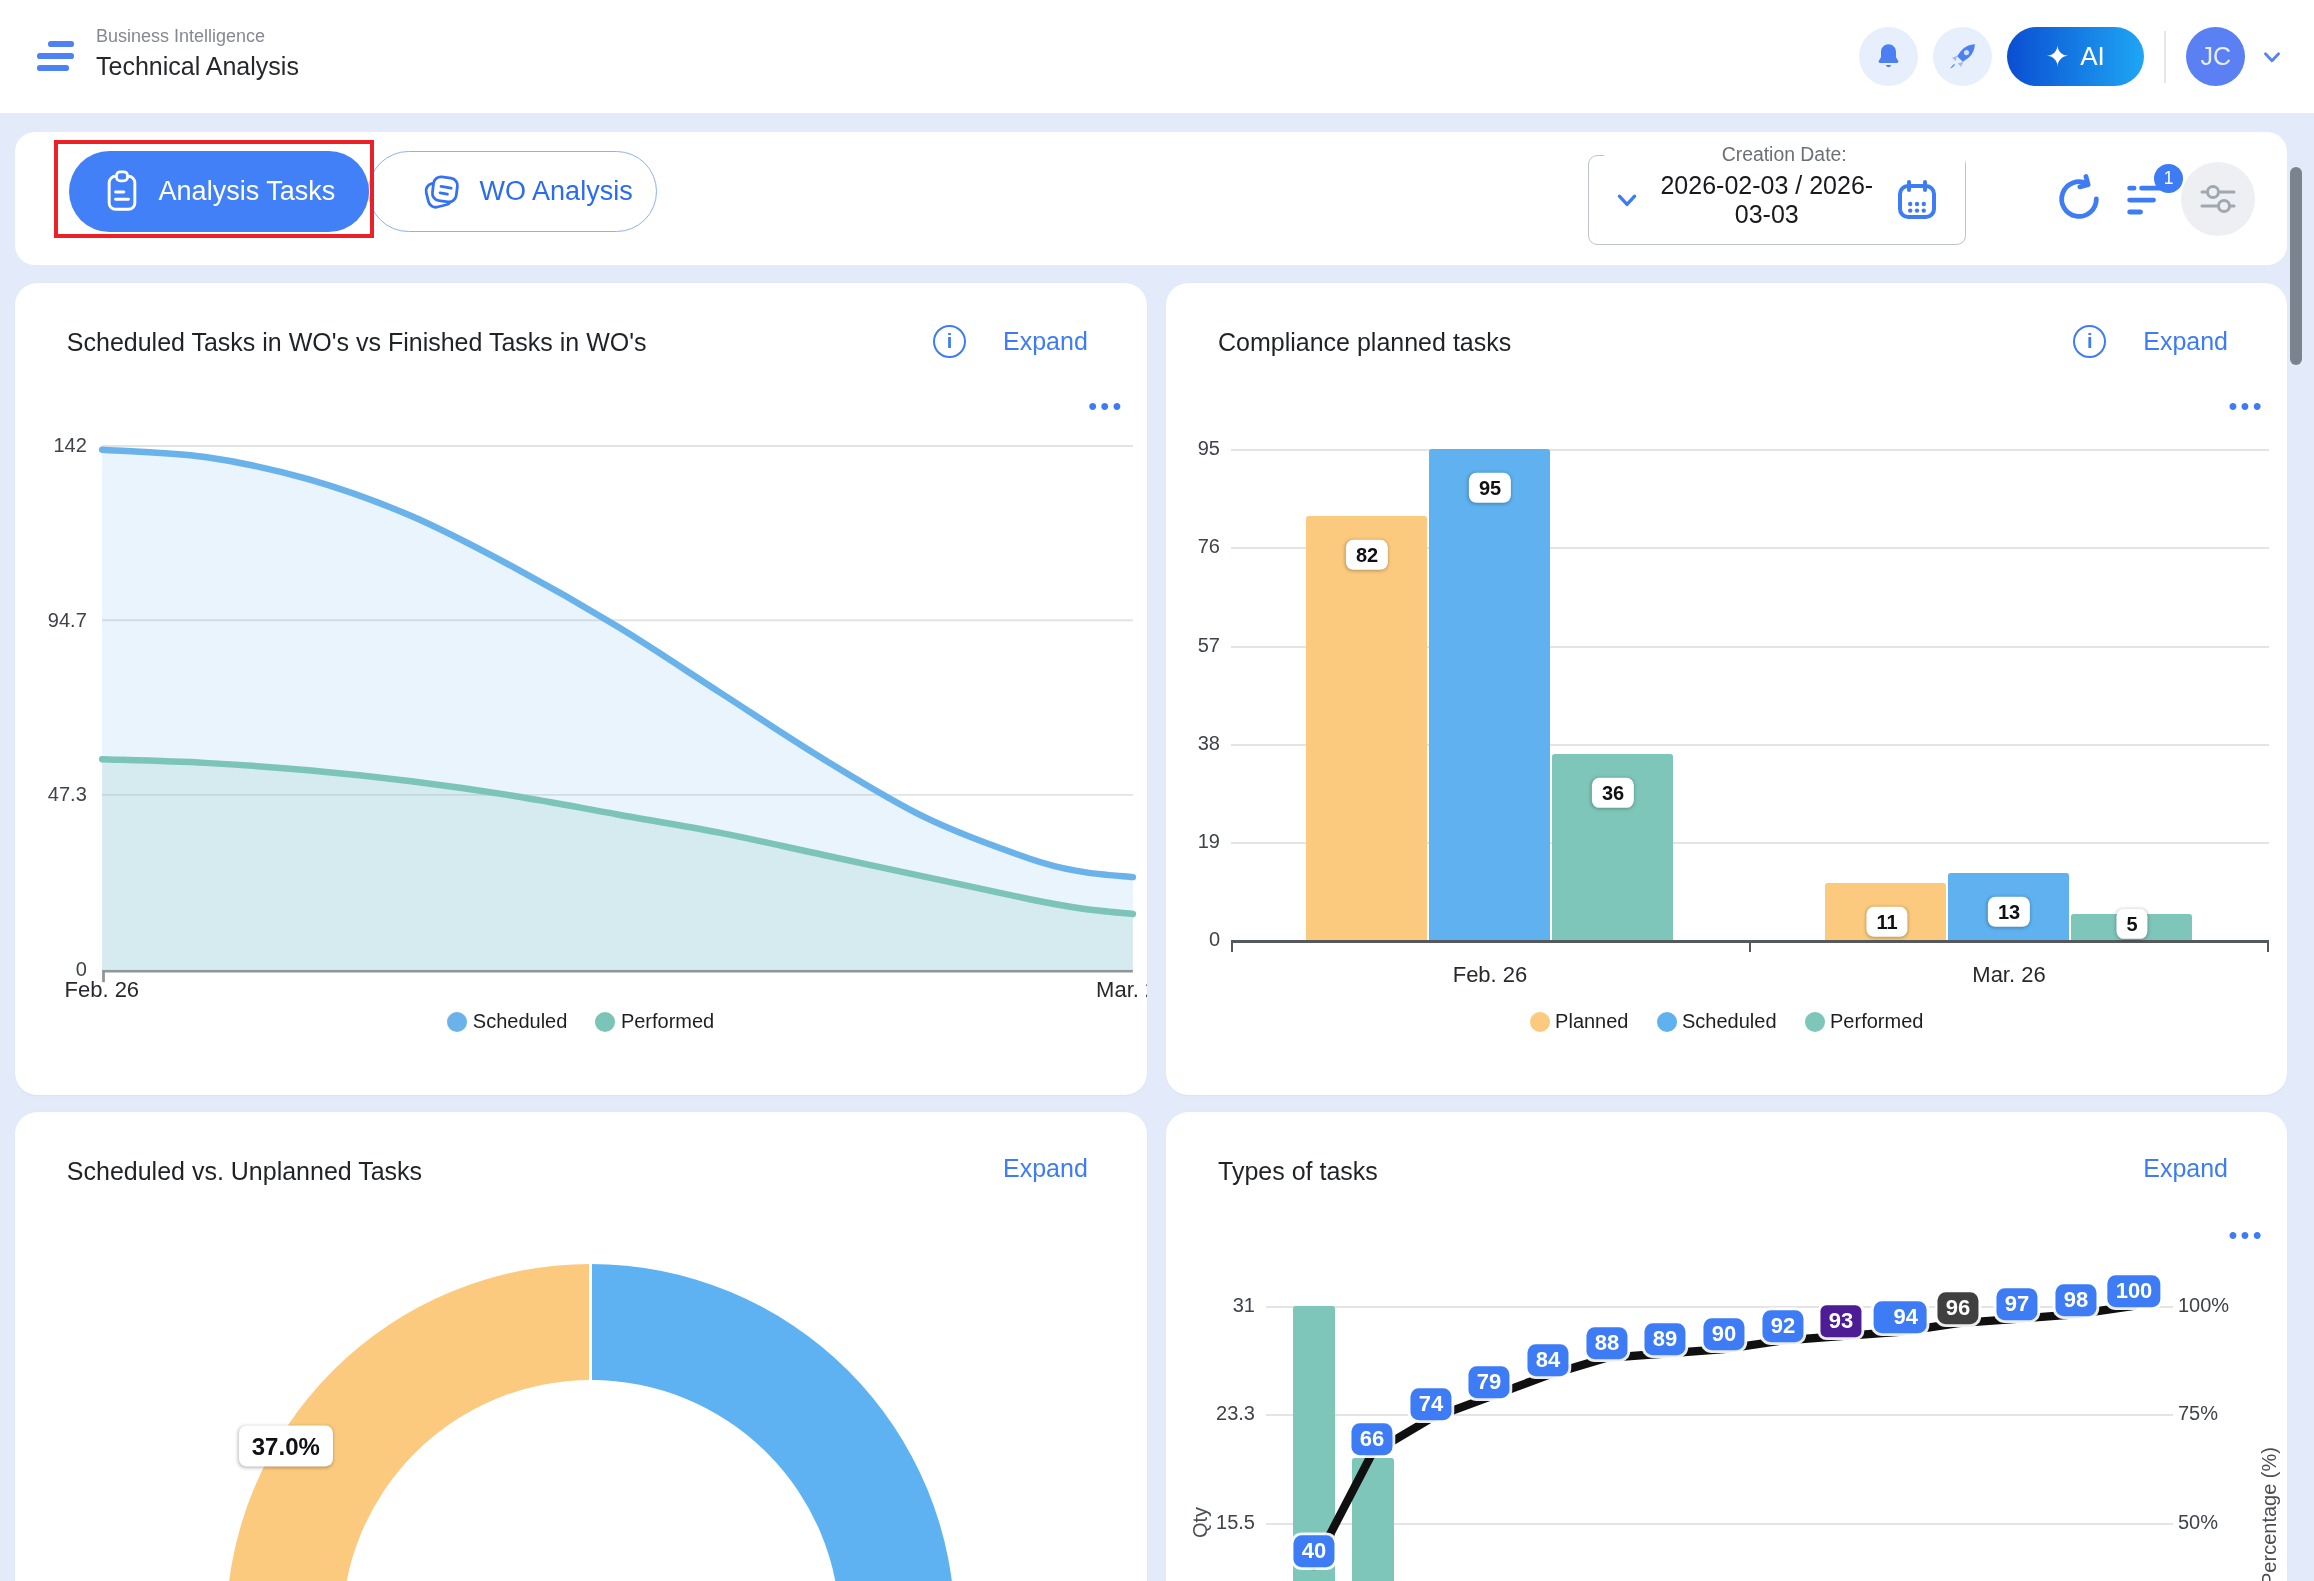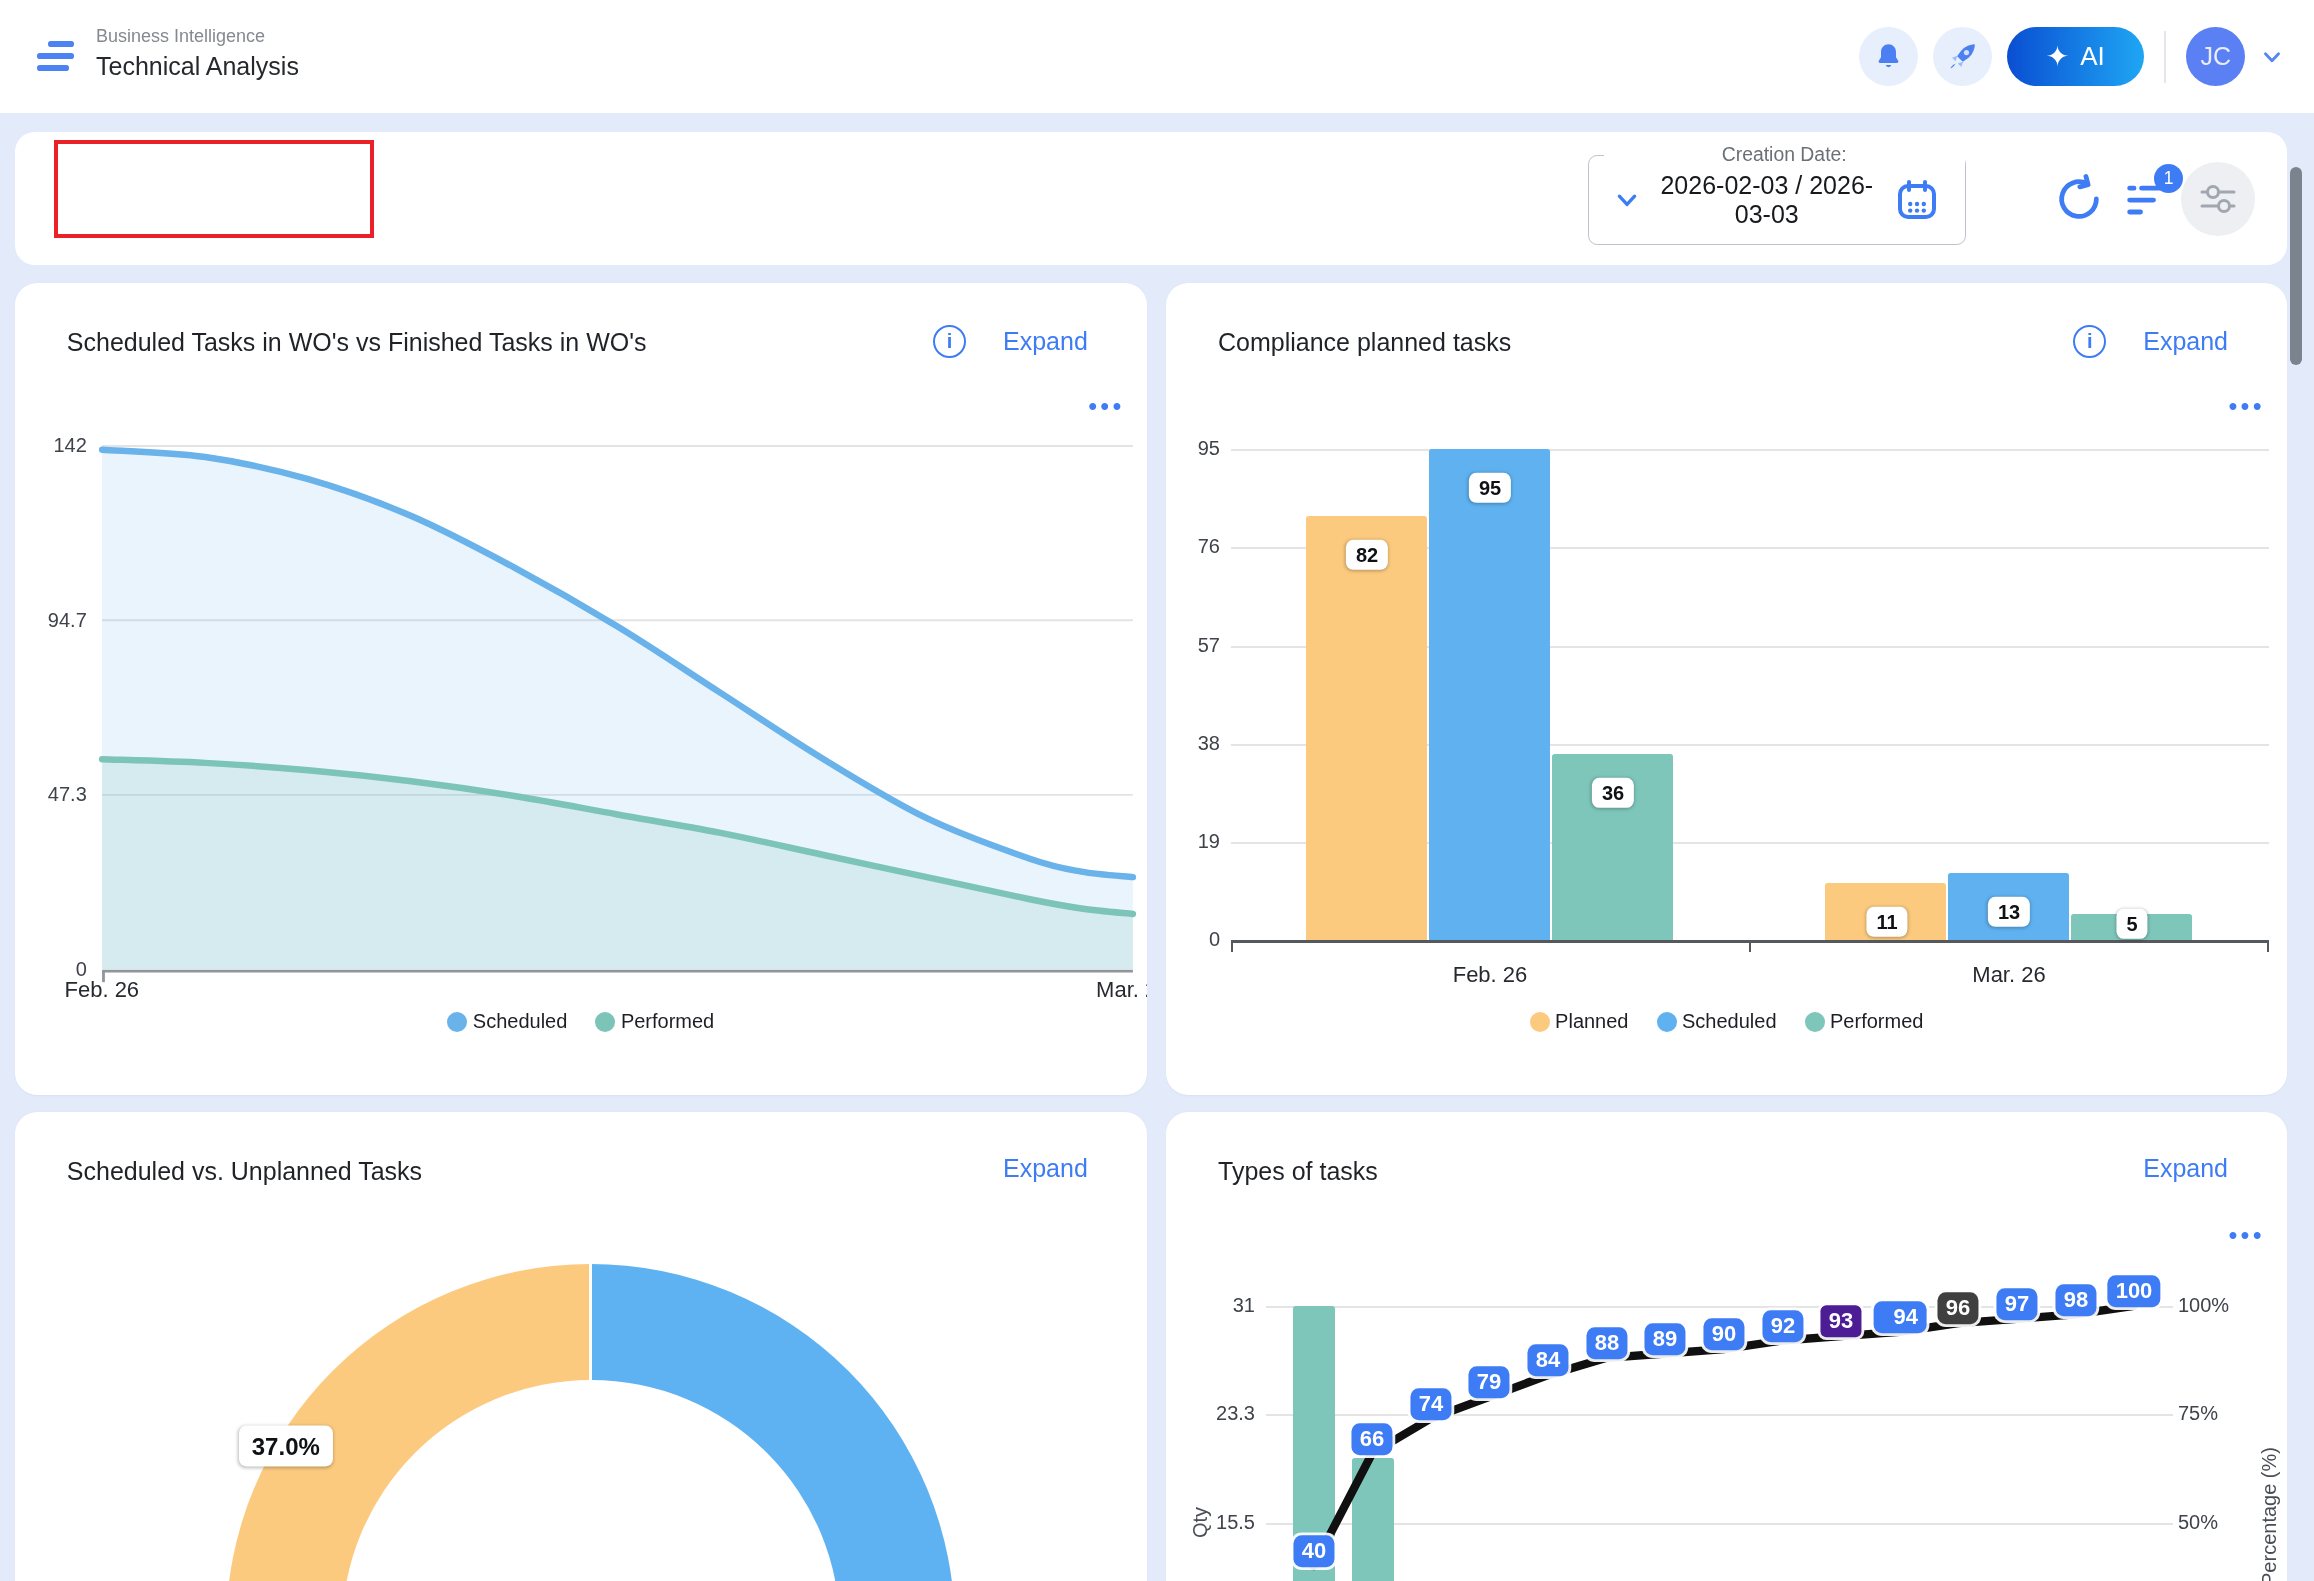--- a/index.html
+++ b/index.html
@@ -104,20 +104,42 @@
     <div class="avatar">
         <span>JC</span>
       </div>
     <svg width="24" height="24" viewBox="0 0 22 22" style="cursor:pointer">
       <polyline points="5,8 11,14.5 17,8" fill="none" stroke="#5585f2" stroke-width="2.6" stroke-linecap="round" stroke-linejoin="round"></polyline>
     </svg>
   </div>
 </header>
 
 <div class="toolbar">
+  <div class="tab tab-active">
+    <svg width="44" height="46" viewBox="0 0 48 50">
+      <rect x="10" y="9" width="28" height="36" rx="7" fill="none" stroke="#fff" stroke-width="3.2"></rect>
+      <rect x="18" y="4" width="12" height="10" rx="4" fill="#4280f7" stroke="#fff" stroke-width="3"></rect>
+      <line x1="17" y1="26" x2="26" y2="26" stroke="#fff" stroke-width="3.2" stroke-linecap="round"></line>
+      <line x1="17" y1="34" x2="31" y2="34" stroke="#fff" stroke-width="3.2" stroke-linecap="round"></line>
+    </svg>
+    <span>Analysis Tasks</span>
+  </div>
+  <div class="tab tab-inactive">
+    <svg width="48" height="48" viewBox="0 0 52 52">
+      <g transform="rotate(-14 26 30)">
+          <rect x="11" y="16" width="26" height="26" rx="8" fill="#fff" stroke="#3472f5" stroke-width="3"></rect>
+        </g>
+      <g transform="rotate(7 28 26)">
+          <rect x="17" y="11" width="26" height="26" rx="8" fill="#fff" stroke="#3472f5" stroke-width="3"></rect>
+        </g>
+      <line x1="26" y1="21" x2="37" y2="23" stroke="#3472f5" stroke-width="3" stroke-linecap="round"></line>
+      <line x1="25" y1="28" x2="33" y2="29.5" stroke="#3472f5" stroke-width="3" stroke-linecap="round"></line>
+    </svg>
+    <span>WO Analysis</span>
+  </div>
 
   <div class="fieldset">
     <span class="legend">Creation Date:</span>
     <div class="row">
       <svg width="28" height="28" viewBox="0 0 22 22" style="cursor:pointer">
         <polyline points="5,8 11,14.5 17,8" fill="none" stroke="#3d7cf4" stroke-width="2.6" stroke-linecap="round" stroke-linejoin="round"></polyline>
       </svg>
       <span class="date-value">2026-02-03 / 2026-03-03</span>
       <svg width="48" height="48" viewBox="0 0 24 24" style="cursor:pointer">
         <rect x="3.5" y="5" width="17" height="15.5" rx="4" fill="none" stroke="#3d7cf4" stroke-width="2"></rect>

